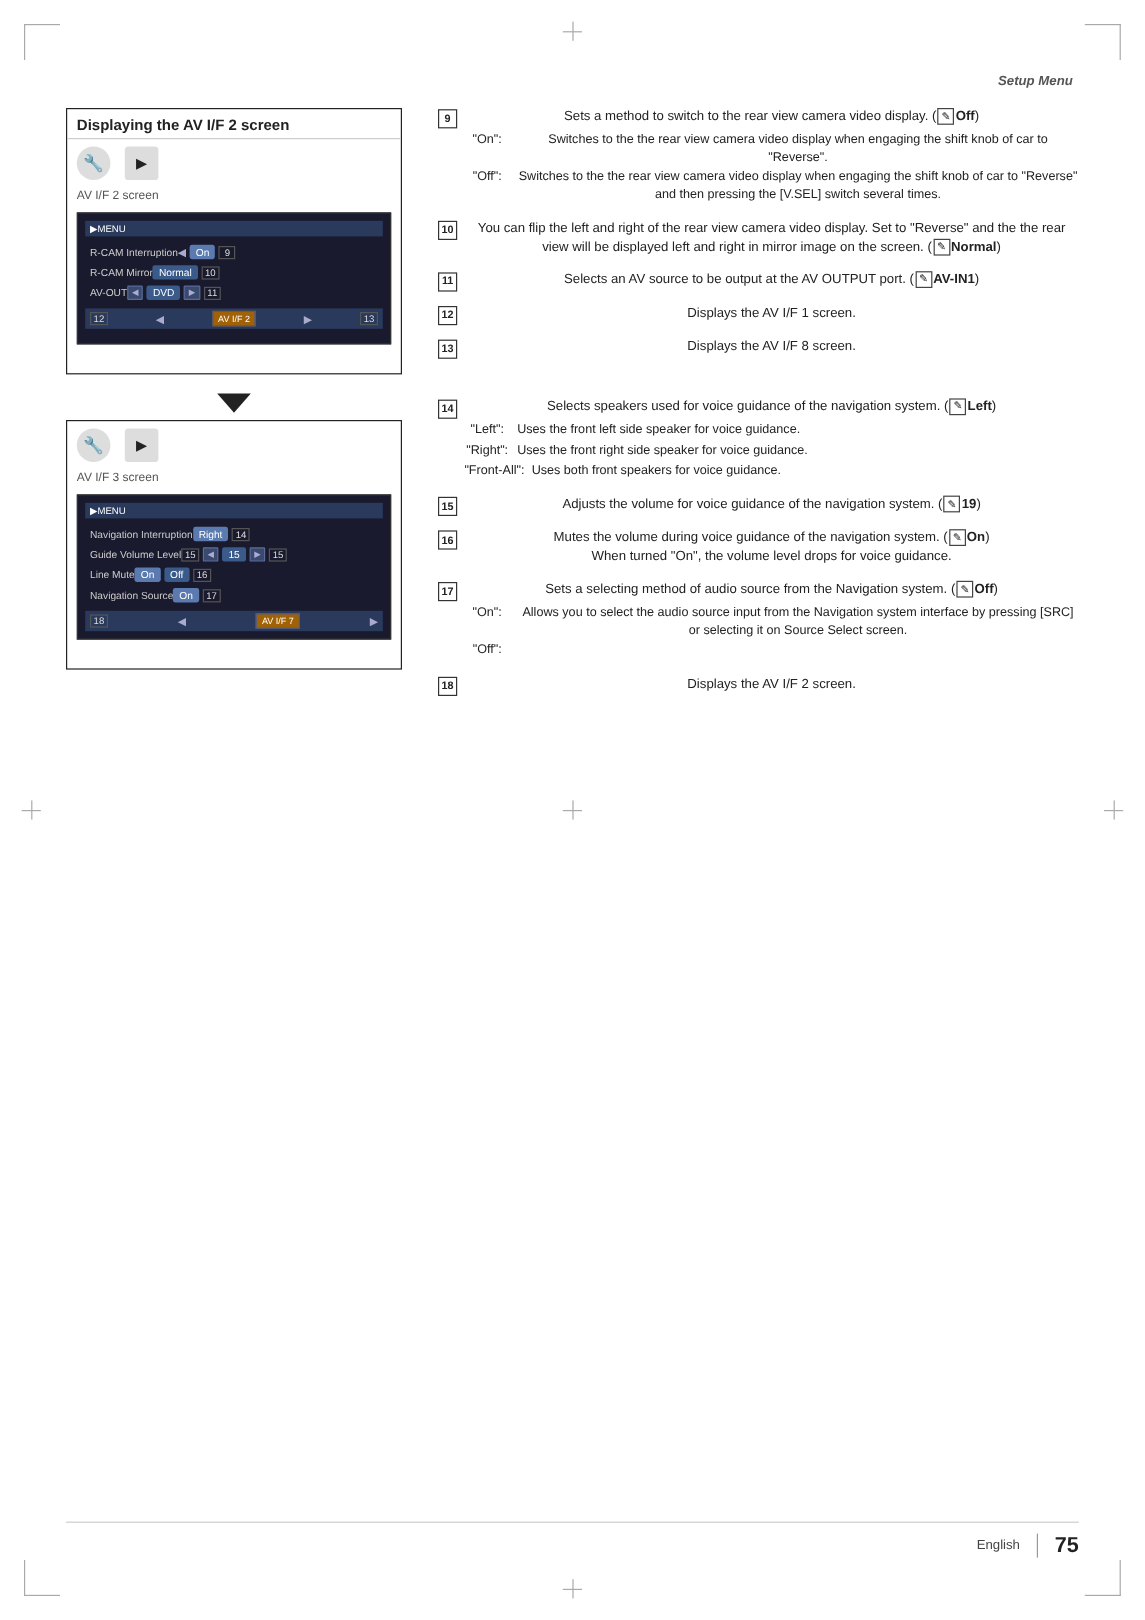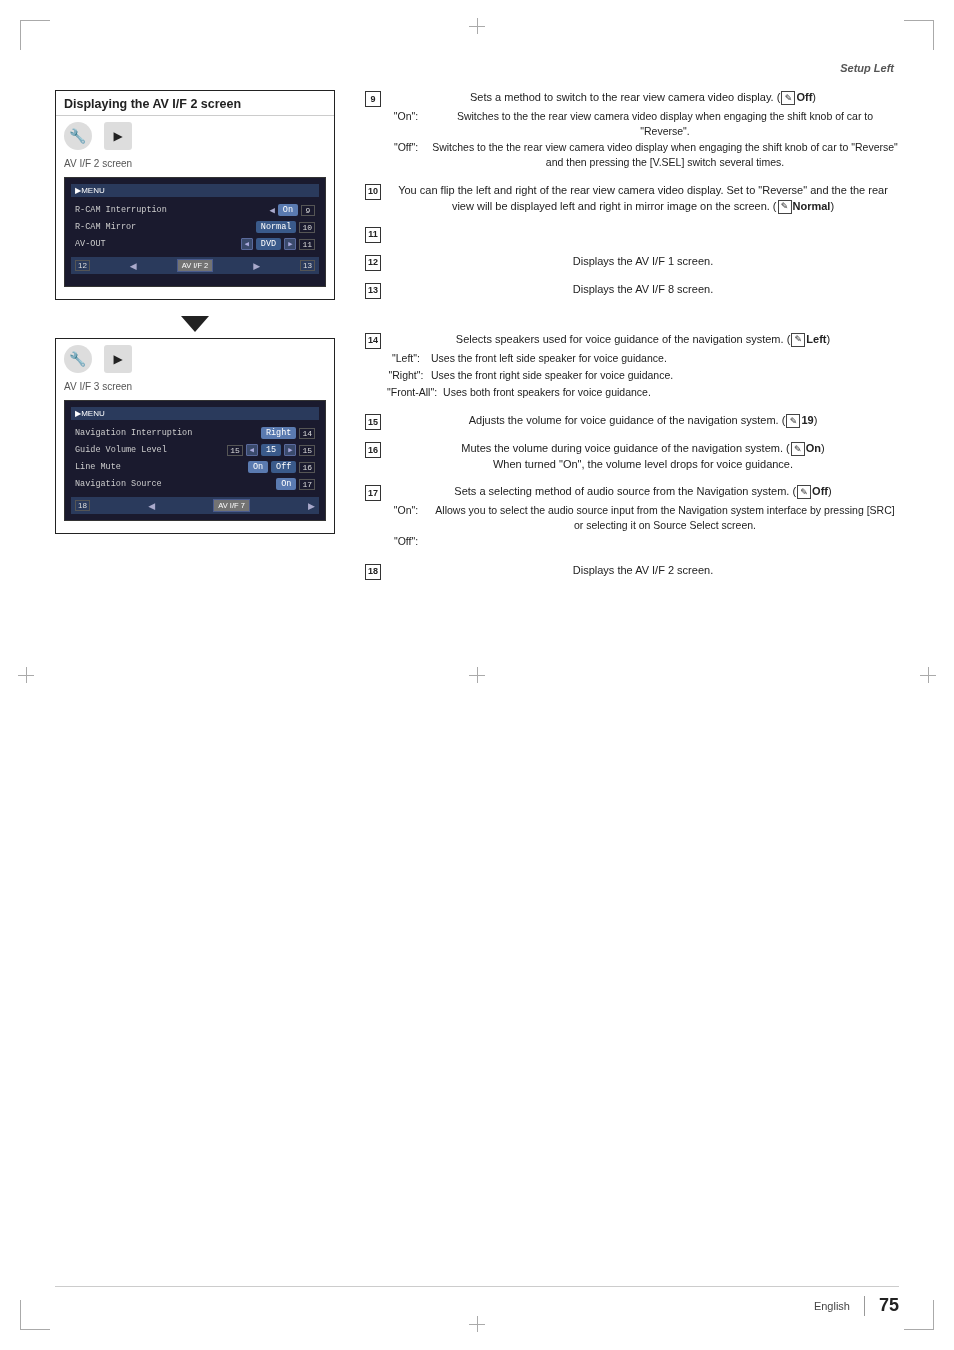--- a/index.html
+++ b/index.html
@@ -100,21 +100,21 @@
     }
     .section-icon-row {
       display: flex;
       align-items: center;
       gap: 12px;
       padding: 6px 8px;
     }
 
     
     .screen-mockup {
-      margin: 4px 8px 12px;
+      margin: 4px 8px 24px;
       border: 1.5px solid #333;
       background: #1a1a2e;
       padding: 6px;
       font-size: 9px;
       color: #ddd;
       position: relative;
       min-height: 110px;
     }
     .screen-label {
       font-size: 10px;
@@ -135,23 +135,21 @@
     }
     .menu-item-row {
       display: flex;
       flex-direction: column;
       gap: 3px;
       padding: 2px 0;
     }
     .menu-item {
       display: flex;
       align-items: center;
-      justify-content: space-between;
       padding: 1px 4px;
-      font-family: Liberation Mono, monospace;
     }
     .menu-item-label {
       font-size: 8.5px;
       color: #ccc;
     }
     .menu-item-value {
       font-size: 8.5px;
       color: #fff;
       background: #3a5a8a;
       padding: 1px 5px;
@@ -169,21 +167,21 @@
       background: #2a3a5c;
     }
     .nav-tab {
       font-size: 7.5px;
       color: #aad;
       background: #1a2a4c;
       padding: 1px 4px;
       border: 1px solid #4a5a8c;
     }
     .nav-tab.active {
-      background: #737373;
+      background: #a16207;
       color: #fff;
     }
 
     
     .arrow-down-container {
       display: flex;
       justify-content: center;
       padding: 6px 0;
     }
     .arrow-down {
@@ -253,21 +251,21 @@
       position: relative;
     }
     .edit-icon::before {
       content: '✎';
       font-size: 9px;
     }
 
     
     .footer {
       position: absolute;
-      bottom: 34px;
+      bottom: 52px;
       left: 55px;
       right: 55px;
       display: flex;
       justify-content: flex-end;
       align-items: center;
       border-top: 1px solid #ccc;
       padding-top: 8px;
     }
     .footer-page {
       display: flex;
@@ -348,21 +346,21 @@
 <div class="corner-mark bl"></div>
 <div class="corner-mark br"></div>
 
 <div class="crosshair" style="top:50%;left:50%;transform:translate(-50%,-50%)"></div>
 <div class="crosshair" style="top:50%;left:18px;transform:translateY(-50%)"></div>
 <div class="crosshair" style="top:50%;right:18px;transform:translateY(-50%)"></div>
 <div class="crosshair" style="top:18px;left:50%;transform:translateX(-50%)"></div>
 <div class="crosshair" style="bottom:18px;left:50%;transform:translateX(-50%)"></div>
 
 <div class="header-bar">
-  <span>Setup Left</span>
+  <span>Setup Menu</span>
 </div>
 
 <div class="main-content">
 
   <div class="left-col">
 
     <div class="section-box">
       <div class="section-title">Displaying the AV I/F 2 screen</div>
 
       <div class="section-icon-row">
@@ -495,20 +493,23 @@
 
     <div class="item-row">
       <span class="item-num">10</span>
       <div class="item-text">
         You can flip the left and right of the rear view camera video display. Set to  "Reverse" and the the rear view will be displayed left and right in mirror image on the screen. (<span class="edit-icon"></span><span class="bold">Normal</span>)
       </div>
     </div>
 
     <div class="item-row">
       <span class="item-num">11</span>
+      <div class="item-text">
+        Selects an AV source to be output at the AV OUTPUT port. (<span class="edit-icon"></span><span class="bold">AV-IN1</span>)
+      </div>
     </div>
 
     <div class="item-row">
       <span class="item-num">12</span>
       <div class="item-text">
         Displays the AV I/F 1 screen.
       </div>
     </div>
 
     <div class="item-row">

